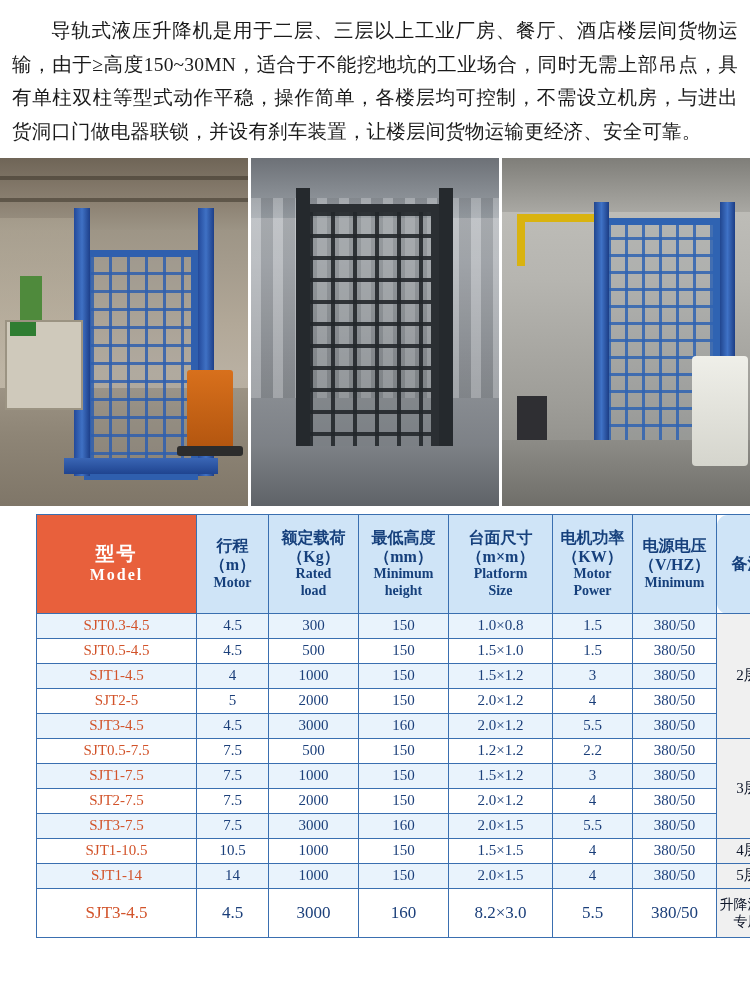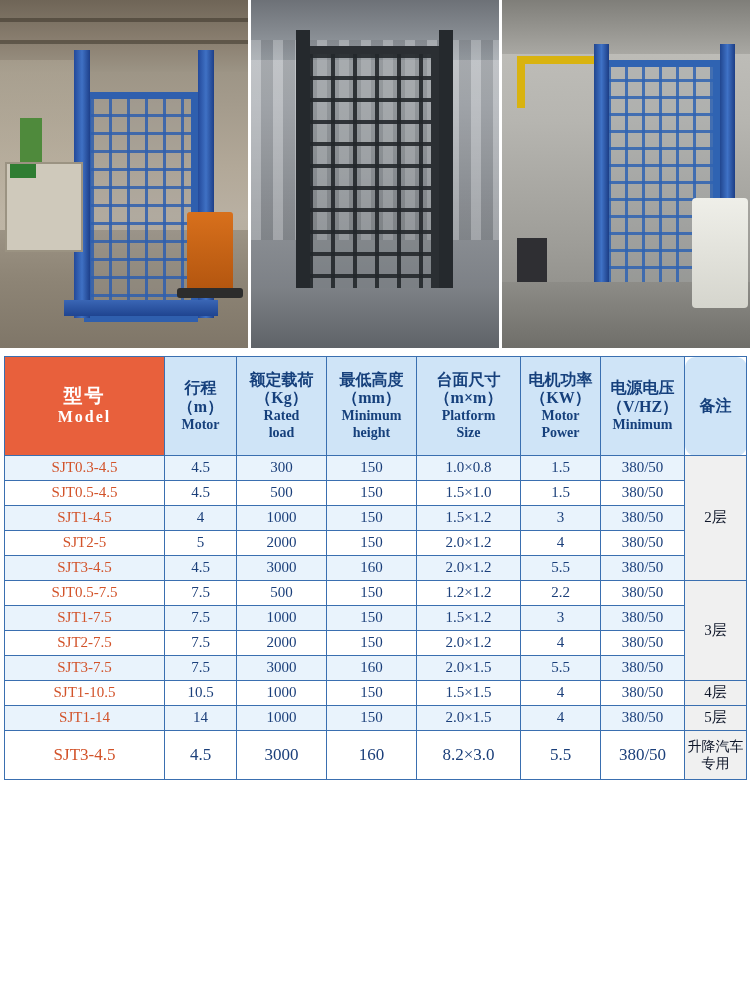--- a/index.html
+++ b/index.html
@@ -183,20 +183,21 @@
     position: absolute; left:0; bottom:0; width:100%; height: 66px;
     background: linear-gradient(180deg,#8d8c87,#6f6e69);
   }
   .p3 .drum {
     position: absolute; left: 6%; bottom: 64px; width: 30px; height: 46px; background: #2f2f33;
   }
 
   
   .table-wrap {
     padding: 8px 4px 16px 4px;
+    margin-left: 32px;
   }
   table.spec {
     width: 742px;
     border-collapse: collapse;
     table-layout: fixed;
     font-family: "Liberation Serif", "DejaVu Serif", serif;
   }
   table.spec th, table.spec td {
     border: 1px solid #3a6fb0;
     text-align: center;
@@ -241,20 +242,21 @@
     color: #0f172a;
     font-size: 15px;
   }
   table.spec td.remark.tall { font-size: 14px; line-height: 1.25; }
 </style>
 </head>
 <body>
 
 <div class="page">
 
+  <div class="intro">导轨式液压升降机是用于二层、三层以上工业厂房、餐厅、酒店楼层间货物运输，由于≥高度150~30MN，适合于不能挖地坑的工业场合，同时无需上部吊点，具有单柱双柱等型式动作平稳，操作简单，各楼层均可控制，不需设立机房，与进出货洞口门做电器联锁，并设有刹车装置，让楼层间货物运输更经济、安全可靠。</div>
 
   <div class="photos">
 
     <div class="photo p1">
       <div class="ceiling"></div>
       <div class="beam" style="left:0; top:18px; width:100%;"></div>
       <div class="beam" style="left:0; top:40px; width:100%;"></div>
       <div class="wall-left"></div>
       <div class="floor"></div>
       <div class="green-tank"></div>

